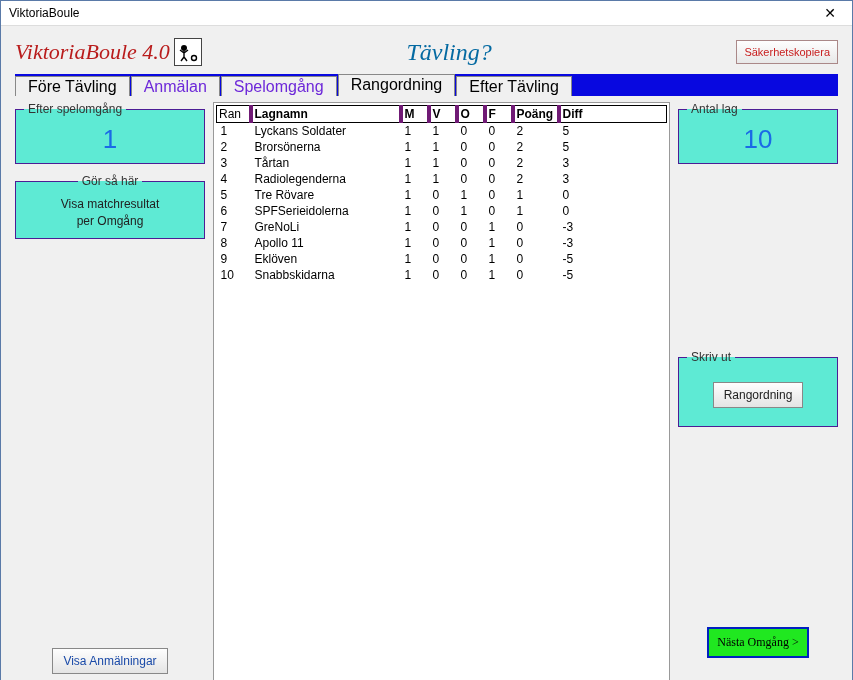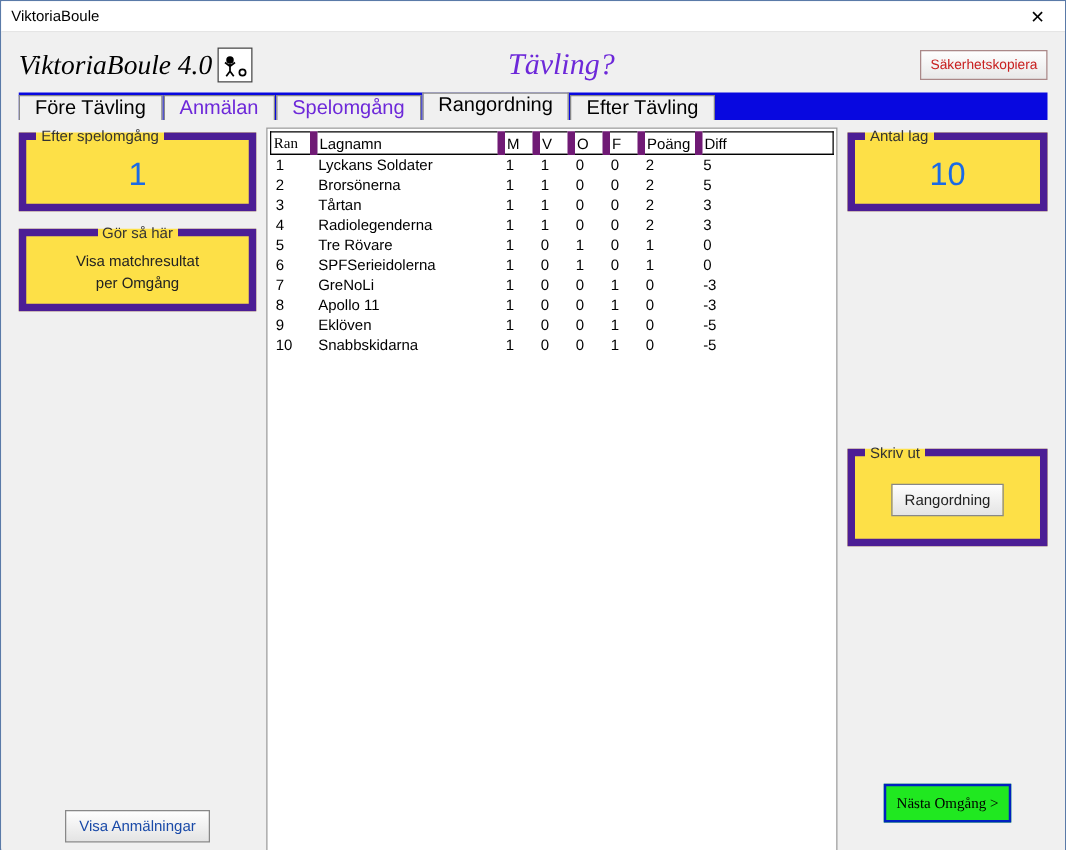--- a/index.html
+++ b/index.html
@@ -3,49 +3,49 @@
   <meta charset="utf-8">
   <style>
     * { box-sizing: border-box; margin: 0; padding: 0; }
     body { font-family: "Segoe UI", Tahoma, Arial, sans-serif; font-size: 12px; background: #fff; }
     .window { width: 853px; height: 680px; border: 1px solid #5a7aa8; background: #fff; display: flex; flex-direction: column; }
     .titlebar { height: 28px; background: #fff; display: flex; align-items: center; padding: 0 2px 0 8px; border-bottom: 1px solid #ddd; }
     .titlebar-text { flex: 1; font-size: 12px; color: #000; }
     .titlebar-close { width: 40px; height: 24px; display: flex; align-items: center; justify-content: center; cursor: pointer; font-size: 14px; }
     .content { flex: 1; background: #f0f0f0; padding: 4px 14px 14px 14px; position: relative; }
     .header-row { display: flex; align-items: center; height: 44px; }
-    .app-title { font-size: 22px; color: #000000; font-style: italic; font-family: Georgia, serif; }
+    .app-title { font-size: 22px; color: #b91c1c; font-style: italic; font-family: Georgia, serif; }
     .logo { width: 28px; height: 28px; border: 1px solid #444; background: #fff; margin-left: 4px; display: flex; align-items: center; justify-content: center; }
-    .header-title { flex: 1; text-align: center; font-size: 24px; color: #6d28d9; font-style: italic; font-family: Georgia, serif; margin-left: -40px; }
+    .header-title { flex: 1; text-align: center; font-size: 24px; color: #0369a1; font-style: italic; font-family: Georgia, serif; margin-left: -40px; }
     .backup-btn { border: 1px solid #a88; background: linear-gradient(#fefefe, #e8e8e8); color: #c82020; font-size: 11px; padding: 5px 7px; cursor: pointer; font-family: inherit;}
     .tab-row { display: flex; height: 22px; background: #0808e0; }
     .tab { padding: 3px 12px 0 12px; font-size: 16px; cursor: pointer; position: relative; top: 2px; border: 1px solid #888; border-bottom: none; margin-right: 1px; height: 20px; line-height: 14px; }
     .tab.inactive { background: #f0f0f0; color: #6d28d9; }
     .tab.active { background: #f0f0f0; color: #000; height: 22px; top: 0; z-index: 2; }
     .tab.other { background: #f0f0f0; color: #000; }
     .body-main { display: flex; gap: 8px; margin-top: 6px; height: 580px; }
     .left-col { width: 190px; display: flex; flex-direction: column; }
     .center-col { flex: 1; background: #fff; border: 1px solid #999; padding: 2px; overflow: hidden; }
     .right-col { width: 160px; display: flex; flex-direction: column; }
-    fieldset { border: 6px solid #4c1d95; padding: 8px; margin-bottom: 10px; background: #fde047; }
+    fieldset { border: 1px solid #4c1d95; padding: 8px; margin-bottom: 10px; background: #5eead4; }
     legend { font-size: 12px; color: #333; padding: 0 4px; }
     .big-num { font-size: 26px; color: #1a6ae6; text-align: center; font-family: Arial, sans-serif; }
     .gor-box { text-align: center; }
     .gor-title { color: #1a4aa8; font-style: italic; font-weight: bold; font-size: 12px; margin-bottom: 6px; }
     .gor-text { font-size: 12px; color: #222; line-height: 1.4; }
     .btn { border: 1px solid #888; background: linear-gradient(#fefefe, #e4e4e4); padding: 5px 10px; font-size: 12px; cursor: pointer; color: #1a4aa8; font-family: inherit; }
     .btn-plain { color: #222; }
     .visa-btn { margin-top: auto; align-self: center; margin-bottom: 8px; text-align: center; }
     .skrivut { margin-top: 176px; }
     .skrivut-inner { text-align: center; padding: 10px 0; }
     .nasta { margin-top: auto; align-self: center; margin-bottom: 24px; border: 2px solid #0020c0; background: #20e820; color: #000; padding: 6px 8px; font-size: 12px; cursor: pointer; font-family: Liberation Serif, serif; }
     table { border-collapse: collapse; width: 100%; font-size: 12px; }
     th { border-bottom: 1px solid #000; border-top: 1px solid #000; text-align: left; font-weight: normal; padding: 1px 2px; }
-    th.sep { border-left: 6px solid #701a75; }
-    th:first-child { border-left: 1px solid #000; font-family: Liberation Serif, serif; }
+    th.sep { border-left: 4px solid #701a75; font-weight: bold; }
+    th:first-child { border-left: 1px solid #000; }
     th:last-child { border-right: 1px solid #000; }
     td { padding: 0 4px; line-height: 16px; font-size: 12px; }
     .num { text-align: left; }
   </style>
 </head>
 <body>
 
 <div class="window">
   <div class="titlebar">
     <span class="titlebar-text">ViktoriaBoule</span>

